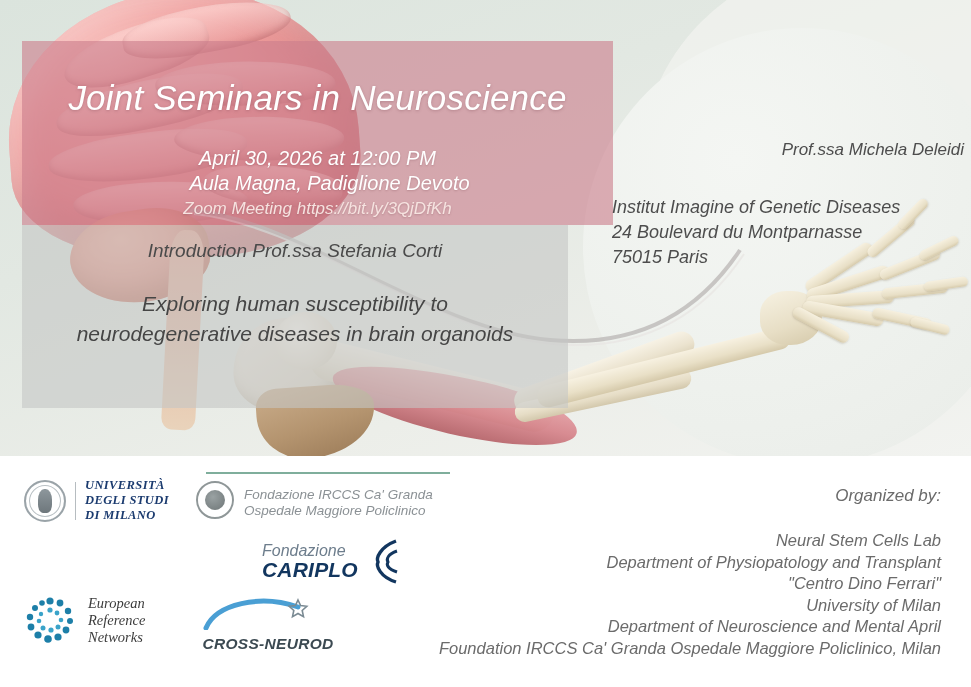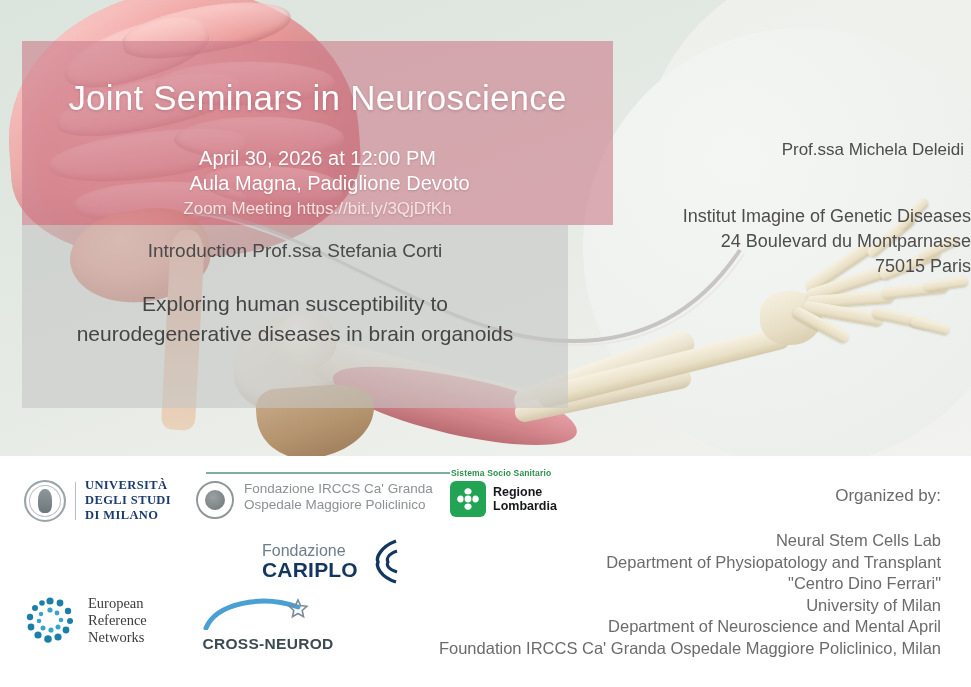--- a/index.html
+++ b/index.html
@@ -3,21 +3,21 @@
 <meta charset="utf-8">
 <title>Joint Seminars in Neuroscience</title>
 <style>
   * { margin:0; padding:0; box-sizing:border-box; }
   html, body {
     width:971px; height:687px;
     background:#ffffff;
     font-family:"Liberation Sans", sans-serif;
     overflow:hidden;
   }
-  .poster { position:relative; width:971px; height:687px; background:#a21caf; }
+  .poster { position:relative; width:971px; height:687px; background:#a21caf;font-style:italic; }
 
   
   .hero {
     position:absolute; left:0; top:0; width:971px; height:456px;
     background:linear-gradient(160deg,#dbe4dd 0%,#e2e8e2 35%,#eceee9 70%,#f2f3f0 100%);
     overflow:hidden;
   }
   
   .hero-circle {
     position:absolute; left:583px; top:28px; width:438px; height:438px;
@@ -174,22 +174,22 @@
     position:absolute; left:10px; top:289px; width:570px;
     text-align:center; color:#454545; font-size:21px; line-height:30px;
   }
 
   
   .speaker-name {
     position:absolute; left:628px; top:140px; width:336px;
     text-align:right; color:#4d4d4d; font-size:17px;
   }
   .speaker-aff {
-    position:absolute; left:612px; top:204px; width:359px;
-    text-align:right; color:#4d4d4d; font-size:18px; line-height:25px;
+    position:absolute; left:612px; top:195px; width:359px;
+    text-align:left; color:#4d4d4d; font-size:18px; line-height:25px;
   }
 
   
   .footer { position:absolute; left:0; top:456px; width:971px; height:231px; background:#fff; }
   .logo-col { position:absolute; left:0; top:0; width:600px; height:231px; }
 
   .logo-row { position:absolute; display:flex; align-items:center; }
   .row1 { left:24px; top:22px; }
   .row2 { left:24px; top:84px; }
   .row3 { left:24px; top:138px; }
@@ -210,21 +210,21 @@
   }
   .seal-divider { width:1px; height:38px; background:#b6bcc0; margin:0 9px; flex:0 0 auto; }
   .unimi-text {
     font-family:"Liberation Serif", serif; color:#1b3b6f;
     font-size:12.5px; font-weight:700; line-height:15px; letter-spacing:.4px;
   }
 
   
   .polic-wrap { position:absolute; left:196px; top:16px; width:256px; }
   .polic-rule { width:244px; height:2px; background:#7fae9c; margin-left:10px; }
-  .polic-body { display:flex; align-items:flex-start; margin-top:7px; }
+  .polic-body { display:flex; align-items:flex-end; margin-top:7px; }
   .polic-seal {
     width:38px; height:38px; border-radius:50%;
     border:2px solid #8f9798; background:#fff; position:relative; flex:0 0 auto;
   }
   .polic-seal::after{
     content:""; position:absolute; left:50%; top:50%; transform:translate(-50%,-50%);
     width:20px; height:20px; border-radius:50%;
     background:radial-gradient(circle at 40% 35%,#9aa2a3,#6d7576);
   }
   .polic-text { margin-left:10px; color:#8b9195; font-size:13.5px; line-height:16px; }
@@ -378,40 +378,20 @@
         <div class="polic-rule"></div>
         <div class="polic-body">
           <div class="polic-seal"></div>
           <div class="polic-text">
             <div>Fondazione IRCCS Ca' Granda</div>
             <div>Ospedale Maggiore Policlinico</div>
           </div>
         </div>
       </div>
 
-      <div class="reglom">
-        <div class="sss">Sistema Socio Sanitario</div>
-        <div class="reglom-body">
-          <div class="lomb-square">
-            <svg class="lomb-rose" width="28" height="28" viewBox="0 0 28 28">
-              <g fill="#ffffff">
-                <circle cx="14" cy="14" r="3.4"></circle>
-                <path d="M14 3.2c2.2 0 3.6 1.6 3.6 3.4 0 2-1.6 3-3.6 3s-3.6-1-3.6-3c0-1.8 1.4-3.4 3.6-3.4z"></path>
-                <path d="M14 24.8c2.2 0 3.6-1.6 3.6-3.4 0-2-1.6-3-3.6-3s-3.6 1-3.6 3c0 1.8 1.4 3.4 3.6 3.4z"></path>
-                <path d="M3.2 14c0 2.2 1.6 3.6 3.4 3.6 2 0 3-1.6 3-3.6s-1-3.6-3-3.6c-1.8 0-3.4 1.4-3.4 3.6z"></path>
-                <path d="M24.8 14c0 2.2-1.6 3.6-3.4 3.6-2 0-3-1.6-3-3.6s1-3.6 3-3.6c1.8 0 3.4 1.4 3.4 3.6z"></path>
-              </g>
-            </svg>
-          </div>
-          <div class="reglom-text">
-            <div>Regione</div>
-            <div>Lombardia</div>
-          </div>
-        </div>
-      </div>
 
 
       <div class="cariplo">
         <div class="cariplo-text">
           <div class="cariplo-f">Fondazione</div>
           <div class="cariplo-c">CARIPLO</div>
         </div>
         <svg width="42" height="46" viewBox="0 0 42 46" style="margin-left:8px">
           <path d="M30 3 C14 9, 10 20, 12 24 C10 28, 14 39, 30 44" fill="none" stroke="#12365f" stroke-width="3.4"></path>
           <path d="M31 13 C22 16, 20 21, 22 24 C20 27, 22 31, 31 34" fill="none" stroke="#12365f" stroke-width="3"></path>

